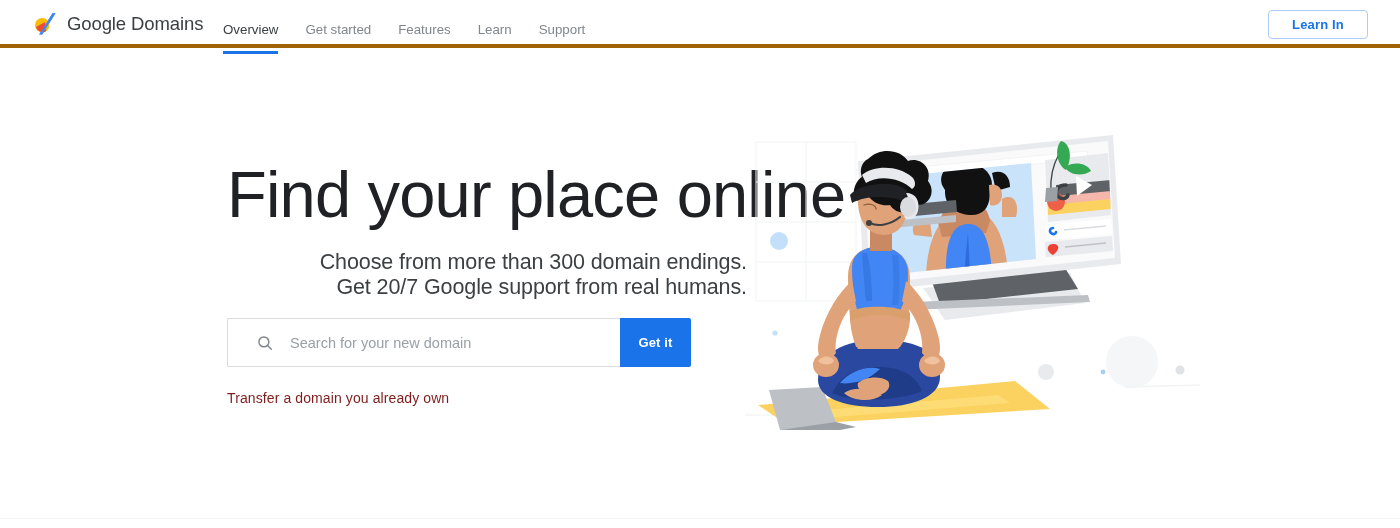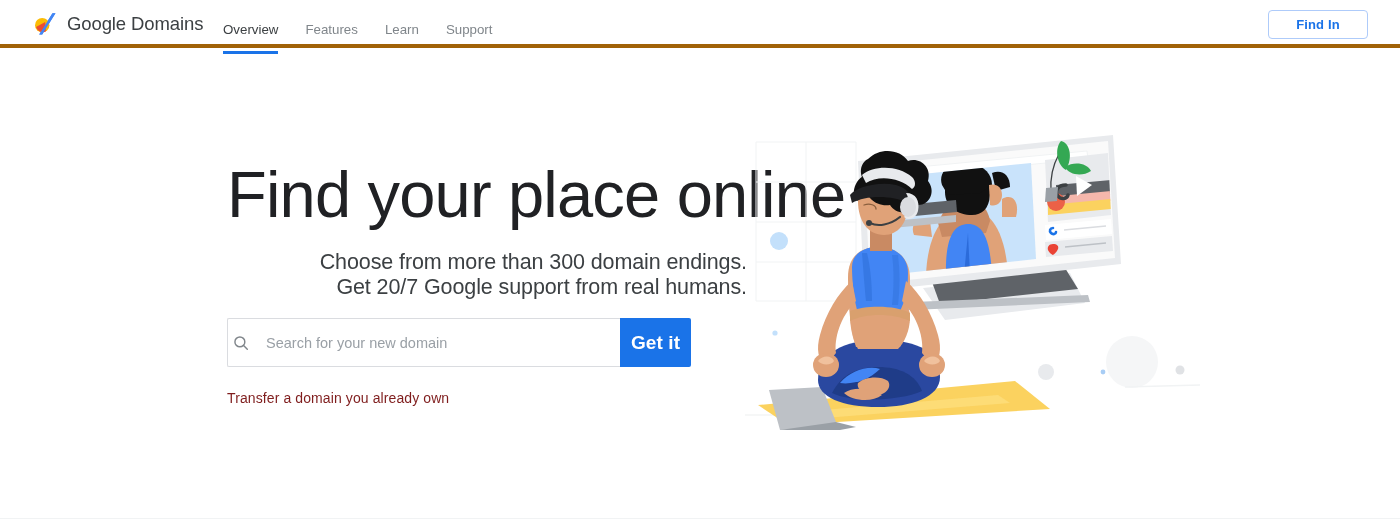--- a/index.html
+++ b/index.html
@@ -119,39 +119,39 @@
     width: 464px; height: 49px;
     display: flex;
   }
   .search-box {
     flex: 1;
     display: flex; align-items: center;
     border: 1px solid #dadce0;
     border-right: none;
     border-radius: 2px 0 0 2px;
     background: #fff;
-    padding-left: 4px;
+    padding-left: 28px;
   }
   .search-icon { width: 18px; height: 18px; flex: none; margin-right: 16px; }
   .search-input {
     flex: 1;
     border: none; outline: none;
     font-family: "Liberation Sans", sans-serif;
     font-size: 14.5px;
     color: #3c4043;
     background: transparent;
     height: 100%;
     padding: 0;
   }
   .search-input::placeholder { color: #9aa0a6; }
   .get-it {
     width: 71px;
     background: #1a73e8;
     color: #fff;
-    font-size: 19px;
+    font-size: 13px;
     font-weight: 700;
     display: flex; align-items: center; justify-content: center;
     cursor: pointer;
     border-radius: 0 2px 2px 0;
     letter-spacing: 0.1px;
   }
   .transfer-link {
     position: absolute;
     left: 227px; top: 390px;
     font-size: 14px;
@@ -195,32 +195,35 @@
         </svg>
       </span>
       <span class="brand-name">Google Domains</span>
     </div>
 
     <nav class="nav">
       <div class="nav-item active">
         <span>Overview</span>
       </div>
       <div class="nav-item">
+        <span>Get started</span>
+      </div>
+      <div class="nav-item">
         <span>Features</span>
       </div>
       <div class="nav-item">
         <span>Learn</span>
       </div>
       <div class="nav-item">
         <span>Support</span>
       </div>
     </nav>
 
     <div class="signin">
-      <span>Find In</span>
+      <span>Learn In</span>
     </div>
   </div>
 
   <div class="hero-copy">
     <h1 class="hero-title">Find your place online</h1>
     <div class="hero-sub">
       <div>Choose from more than 300 domain endings.</div>
       <div>Get 20/7 Google support from real humans.</div>
     </div>
   </div>

